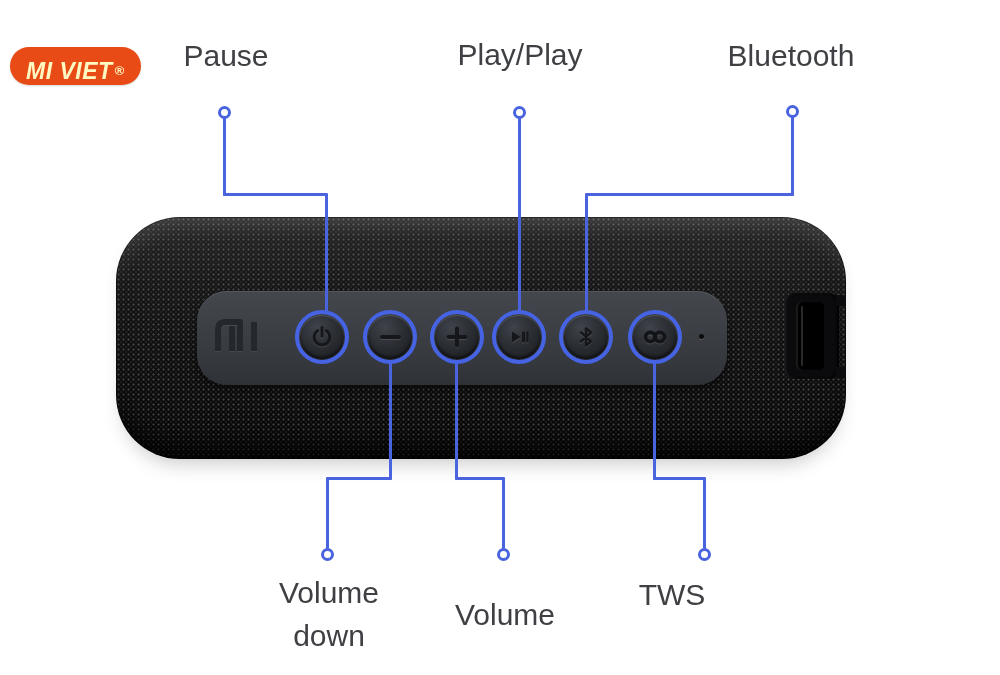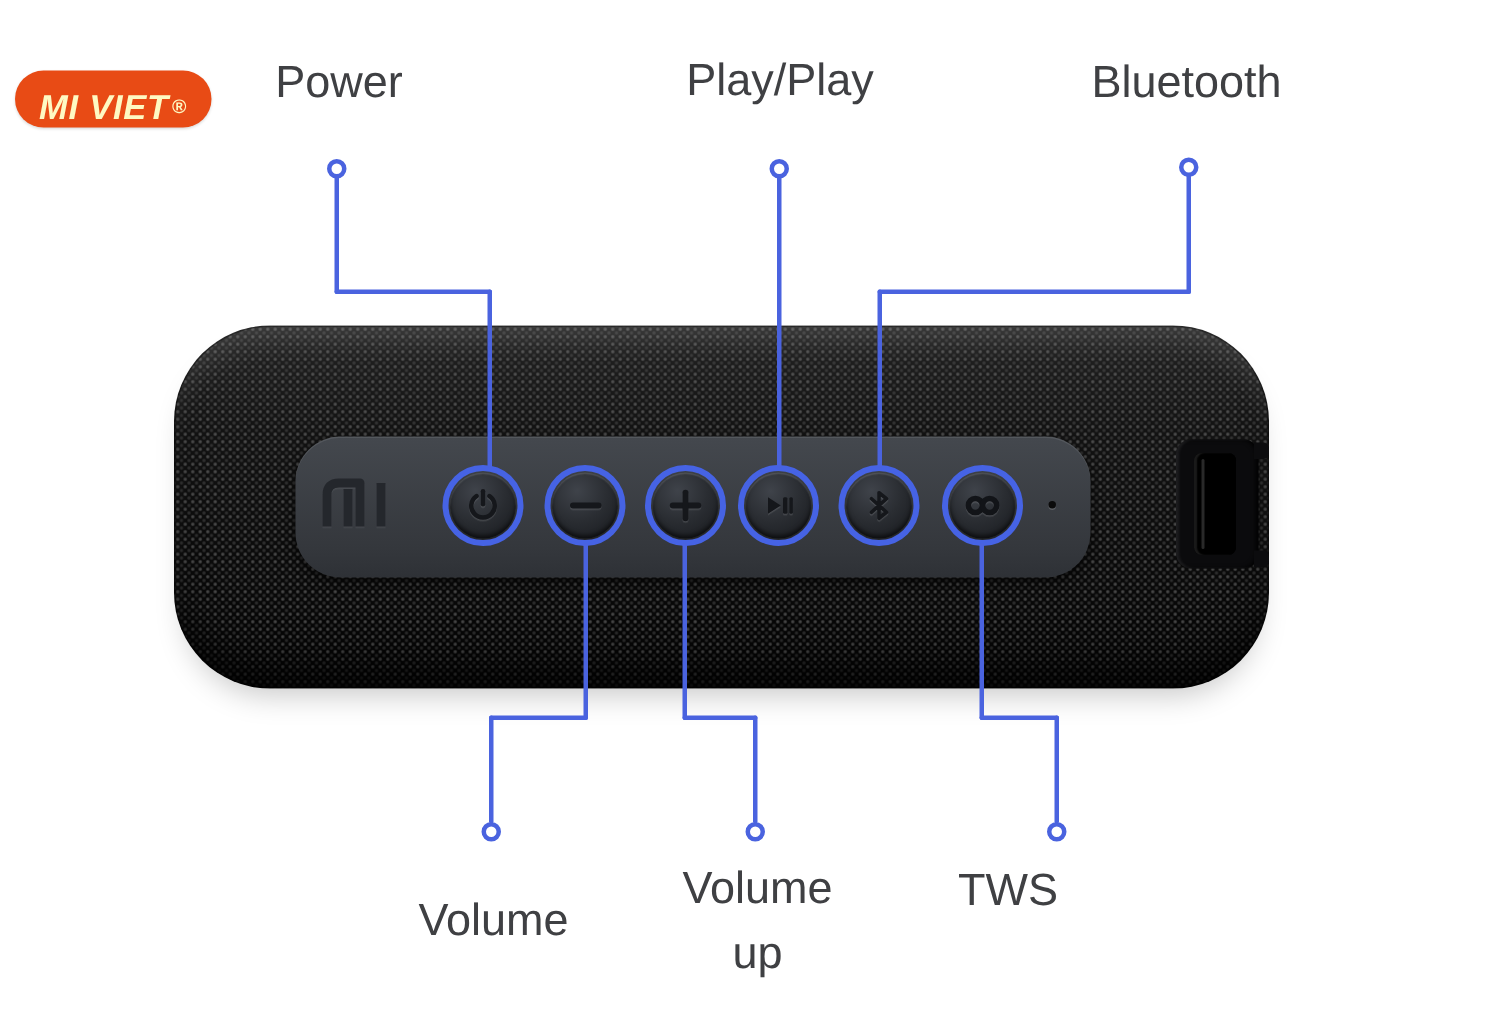--- a/index.html
+++ b/index.html
@@ -85,30 +85,30 @@
   .mi-logo{left:213px;top:317px;}
 </style>
 </head>
 <body>
 
 <div class="abs badge">
   <span>MI VIET</span>
     <span class="reg">®</span>
 </div>
 
-<div class="abs label" style="left:226px;top:55px">Power</div>
+<div class="abs label" style="left:226px;top:55px">Pause</div>
 <div class="abs label" style="left:520px;top:54px">Play/Play</div>
 <div class="abs label" style="left:791px;top:55px">Bluetooth</div>
 
 <div class="abs label" style="left:329px;top:614px">
   <div>Volume</div>
+  <div>down</div>
 </div>
 <div class="abs label" style="left:505px;top:614px">
   <div>Volume</div>
-  <div>up</div>
 </div>
 <div class="abs label" style="left:672px;top:594px">TWS</div>
 
 <div class="abs speaker-body"></div>
 
 <div class="abs strap">
   <div class="abs strap-slot"></div>
   <div class="abs strap-hl"></div>
 </div>
 <div class="abs strap-tab" style="left:836px;top:295px"></div>

